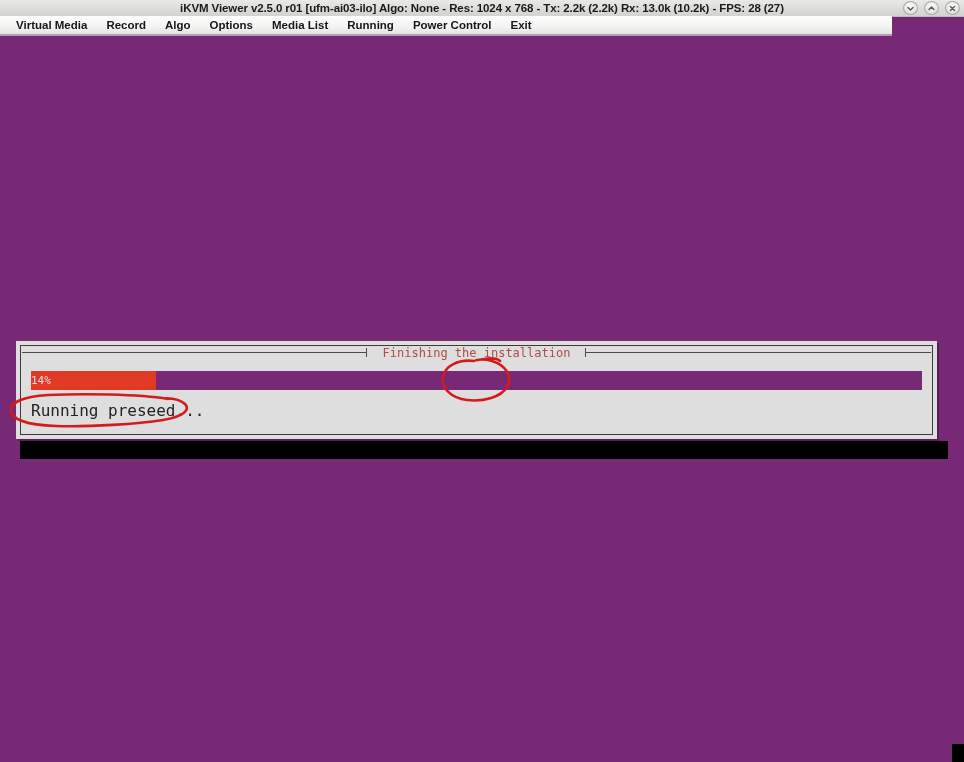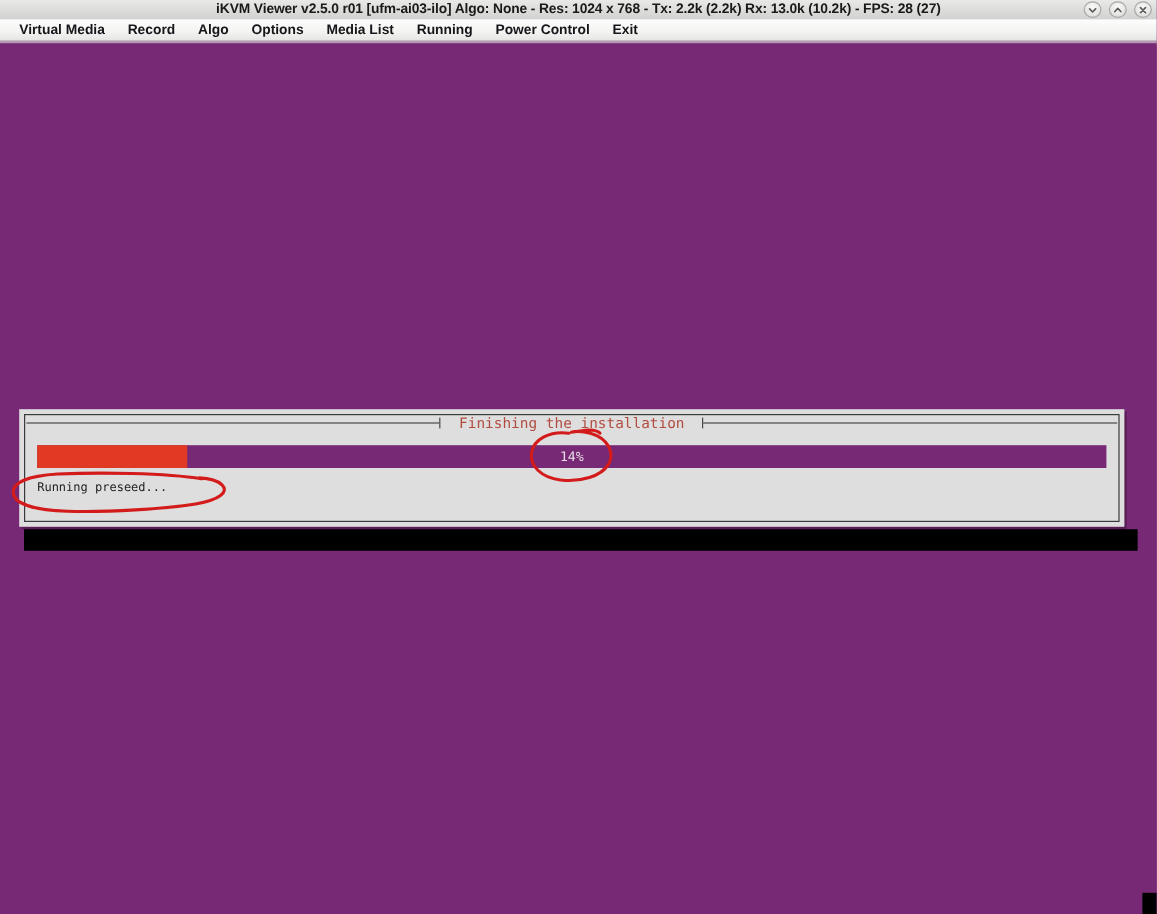--- a/index.html
+++ b/index.html
@@ -56,21 +56,21 @@
     align-items: center;
     justify-content: center;
     box-sizing: border-box;
   }
   .winbtn svg { display:block; }
 
   
   .menubar {
     position: absolute;
     left: 0; top: 16px;
-    width: 964px; height: 20px;
+    width: 892px; height: 20px;
     background: linear-gradient(to bottom, #fdfdfd 0%, #f3f3f1 60%, #e4e4e2 100%);
     border-bottom: 2px solid #b79bb5;
     display: flex;
     align-items: flex-end;
     padding-left: 7px;
     box-sizing: border-box;
   }
   .menu-item {
     font-family: "Liberation Sans", sans-serif;
     font-size: 11.5px;
@@ -155,33 +155,32 @@
     position: absolute;
     left: 0; top: 0;
     height: 19px;
     background: #e03a24;
   }
   .progress-label {
     position: absolute;
     left: 0; right: 0; top: 0;
     height: 22px;
     line-height: 19px;
-    text-align: center;
     font-family: "DejaVu Sans Mono", monospace;
     font-size: 11px;
     color: #e6dfe6;
   }
 
   
   .status-line {
     position: absolute;
     left: 10px;
     top: 55px;
     font-family: "DejaVu Sans Mono", monospace;
-    font-size: 10px;
+    font-size: 16px;
     color: #232323;
     white-space: nowrap;
   }
 
   
   .black-strip {
     position: absolute;
     left: 20px;
     top: 403px;  
     width: 928px;

